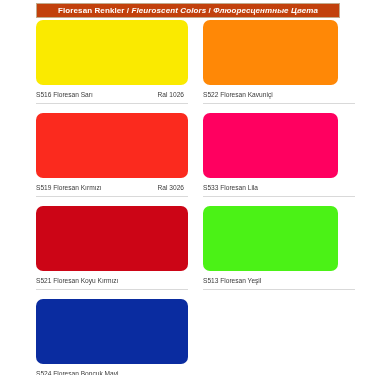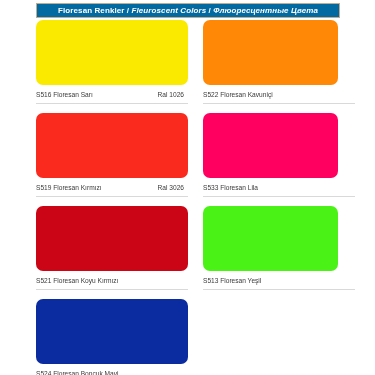--- a/index.html
+++ b/index.html
@@ -95,21 +95,21 @@
     white-space: nowrap;
   }
   .cell.left .caption  { width: 152px; }
   .cell.right .caption { width: 152px; }
 </style>
 </head>
 <body>
 
 <div class="page">
 
-  <div class="header-bar" style="background: #0369a1; border-color: rgb(195, 171, 141);">
+  <div class="header-bar" style="background: #c2410c; border-color: rgb(195, 171, 141);">
     <span class="header-text" style="color: rgb(255, 255, 255);">
       <span>Floresan Renkler</span><span> / </span><span class="seg-it">Fleuroscent  Colors</span><span> / </span><span class="seg-it">Флюоресцентные Цвета</span>
     </span>
   </div>
 
   <div class="grid">
 
     <div class="row">
       <div class="cell left">
         <div class="swatch" style="background:#faea00"></div>

